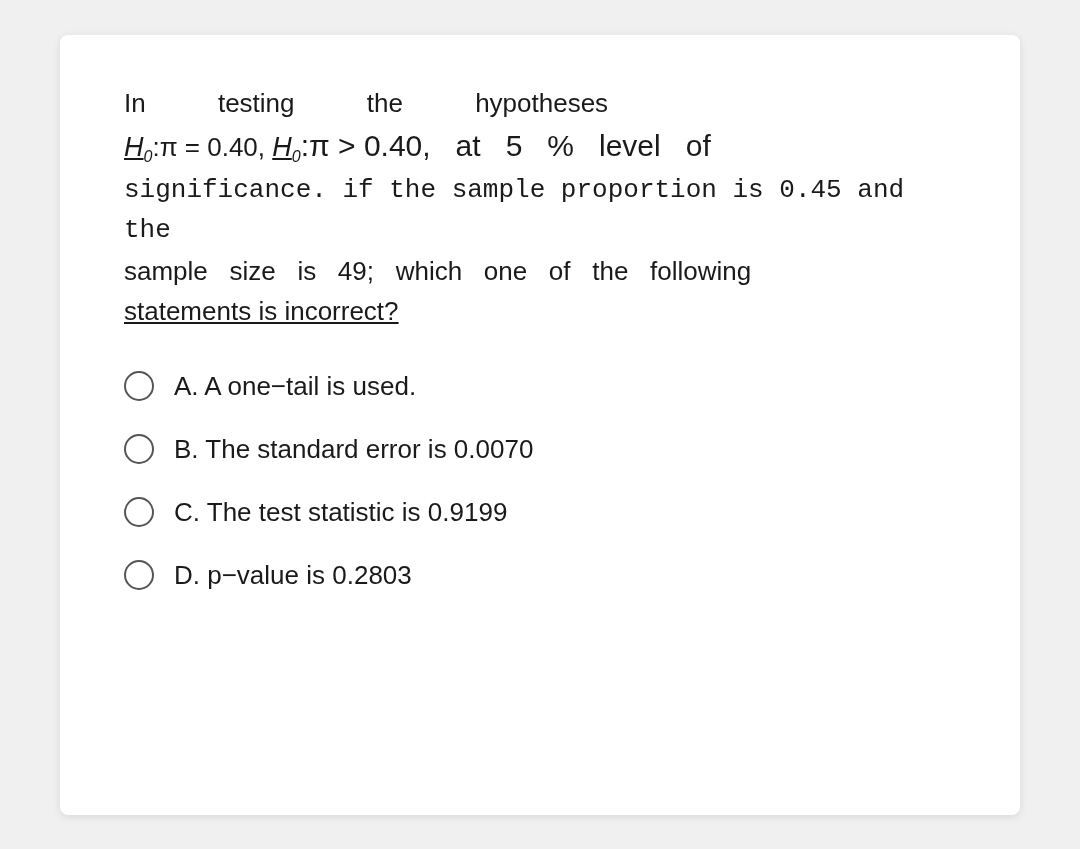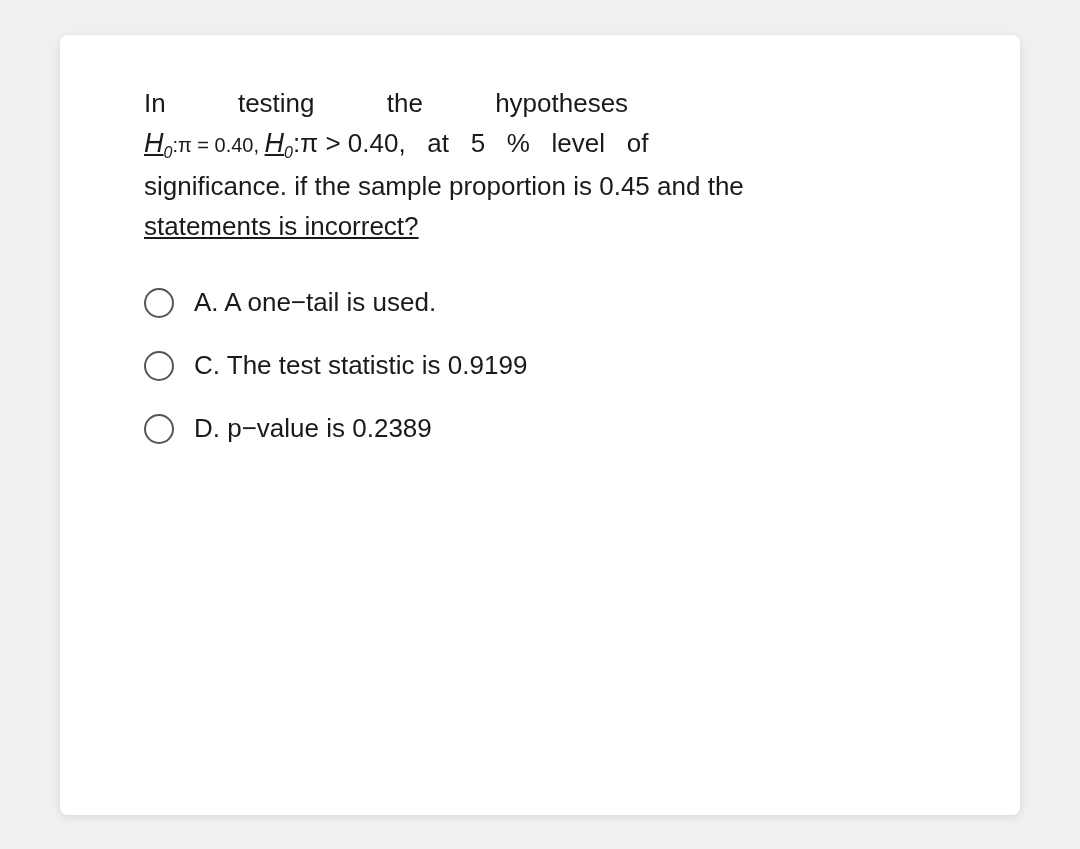--- a/index.html
+++ b/index.html
@@ -15,21 +15,21 @@
       align-items: center;
       min-height: 100vh;
       font-family: 'Arial', sans-serif;
     }
 
     .card {
       background: #ffffff;
       width: 960px;
       min-height: 780px;
       border-radius: 8px;
-      padding: 48px 64px 48px 84px;
+      padding: 48px 64px 48px 64px;
       box-shadow: 0 2px 8px rgba(0,0,0,0.1);
     }
 
     .question-text {
       font-size: 26px;
       line-height: 1.55;
       color: #1a1a1a;
       margin-bottom: 40px;
     }
 
@@ -45,21 +45,21 @@
 
     .options {
       display: flex;
       flex-direction: column;
       gap: 32px;
       margin-top: 16px;
     }
 
     .option {
       display: flex;
-      align-items: flex-end;
+      align-items: flex-start;
       gap: 20px;
       font-size: 26px;
       color: #1a1a1a;
       cursor: pointer;
     }
 
     .radio-circle {
       width: 30px;
       height: 30px;
       border-radius: 50%;
@@ -73,39 +73,44 @@
       font-size: 26px;
     }
   </style>
 </head>
 <body>
 
 <div class="card">
   <div class="question-text">
     <span style="display:block;">In &nbsp;&nbsp;&nbsp;&nbsp;&nbsp;&nbsp;&nbsp;&nbsp; testing &nbsp;&nbsp;&nbsp;&nbsp;&nbsp;&nbsp;&nbsp;&nbsp; the &nbsp;&nbsp;&nbsp;&nbsp;&nbsp;&nbsp;&nbsp;&nbsp; hypotheses</span>
     <span style="display:block;">
-      <span class="hypothesis">H<sub>0</sub></span><span style="font-size:20px;">:π = 0.40, </span>
-      <span class="hypothesis">H<sub>0</sub></span><span style="font-size:26px;">:π &gt; 0.40, &nbsp; at &nbsp; 5 &nbsp; % &nbsp; level &nbsp; of</span>
+      <span class="hypothesis">H<sub>0</sub></span><span style="font-size:26px;">:π = 0.40, </span>
+      <span class="hypothesis">H<sub>0</sub></span><span style="font-size:30px;">:π &gt; 0.40, &nbsp; at &nbsp; 5 &nbsp; % &nbsp; level &nbsp; of</span>
     </span>
-    <span style="display:block;">significance. if the sample proportion is 0.45 and the</span>
+    <span style="display:block;font-family:Liberation Mono, monospace;">significance. if the sample proportion is 0.45 and the</span>
+    <span style="display:block;">sample &nbsp; size &nbsp; is &nbsp; 49; &nbsp; which &nbsp; one &nbsp; of &nbsp; the &nbsp; following</span>
     <span style="display:block;text-decoration:underline;">statements is incorrect?</span>
   </div>
 
   <div class="options">
 
     <div class="option">
       <span class="radio-circle"></span>
       <span class="option-label">A.  A one−tail is used.</span>
     </div>
 
+    <div class="option">
+      <span class="radio-circle"></span>
+      <span class="option-label">B.  The standard error is 0.0070</span>
+    </div>
 
     <div class="option">
       <span class="radio-circle"></span>
       <span class="option-label">C.  The test statistic is 0.9199</span>
     </div>
 
     <div class="option">
       <span class="radio-circle"></span>
-      <span class="option-label">D.  p−value is 0.2389</span>
+      <span class="option-label">D.  p−value is 0.2803</span>
     </div>
 
   </div>
 </div>
 
 </body></html>

